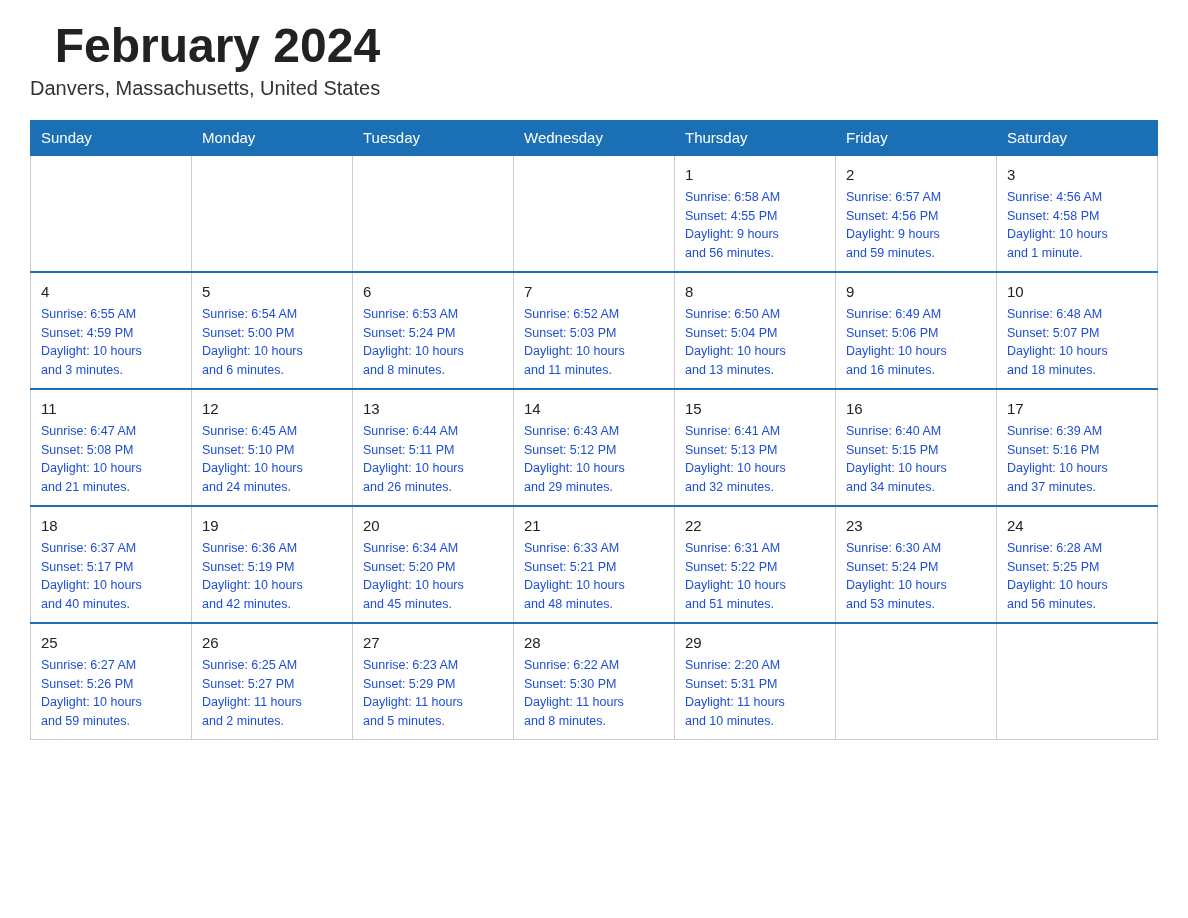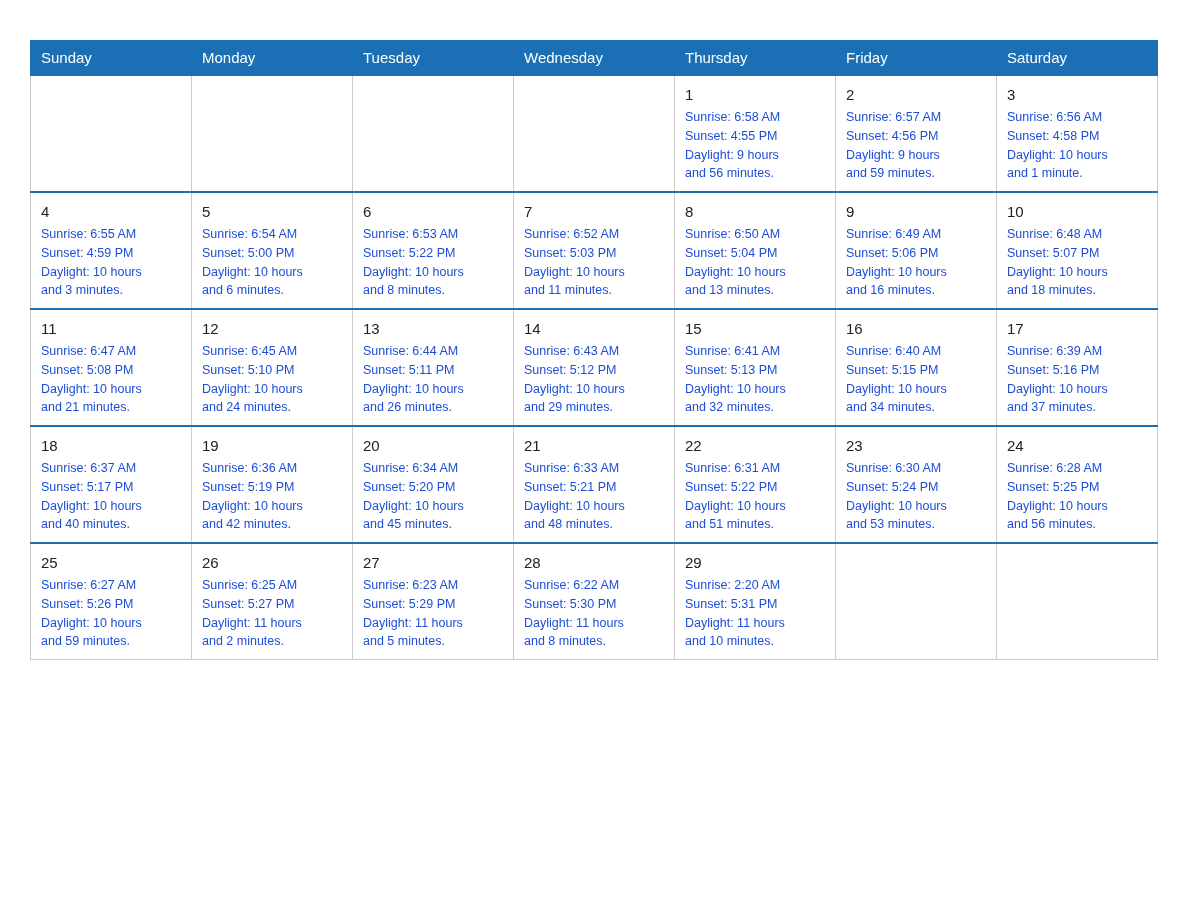--- a/index.html
+++ b/index.html
@@ -96,20 +96,22 @@
     }
     .week-row td {
       border-top: 2px solid #1a6fb5;
     }
   </style>
 </head>
 <body>
 
 <div class="header">
   <div class="title-block">
+    <div class="calendar-title">February 2024</div>
+    <div class="calendar-subtitle">Danvers, Massachusetts, United States</div>
   </div>
 </div>
 
 <table class="calendar">
   <thead>
     <tr>
     <th>Sunday</th>
         <th>Monday</th>
         <th>Tuesday</th>
         <th>Wednesday</th>
@@ -133,21 +135,21 @@
         </td>
         <td>
           <span class="day-number">2</span>
           <div class="day-info" style="white-space: pre-line;">Sunrise: 6:57 AM
 Sunset: 4:56 PM
 Daylight: 9 hours
 and 59 minutes.</div>
         </td>
         <td>
           <span class="day-number">3</span>
-          <div class="day-info" style="white-space: pre-line;">Sunrise: 6:56 AM
+          <div class="day-info" style="white-space: pre-line;">Sunrise: 4:56 AM
 Sunset: 4:58 PM
 Daylight: 10 hours
 and 1 minute.</div>
         </td>
       </tr>
       <tr class="week-row">
         <td>
           <span class="day-number">4</span>
           <div class="day-info" style="white-space: pre-line;">Sunrise: 6:55 AM
 Sunset: 4:59 PM
@@ -157,21 +159,21 @@
         <td>
           <span class="day-number">5</span>
           <div class="day-info" style="white-space: pre-line;">Sunrise: 6:54 AM
 Sunset: 5:00 PM
 Daylight: 10 hours
 and 6 minutes.</div>
         </td>
         <td>
           <span class="day-number">6</span>
           <div class="day-info" style="white-space: pre-line;">Sunrise: 6:53 AM
-Sunset: 5:22 PM
+Sunset: 5:24 PM
 Daylight: 10 hours
 and 8 minutes.</div>
         </td>
         <td>
           <span class="day-number">7</span>
           <div class="day-info" style="white-space: pre-line;">Sunrise: 6:52 AM
 Sunset: 5:03 PM
 Daylight: 10 hours
 and 11 minutes.</div>
         </td>

